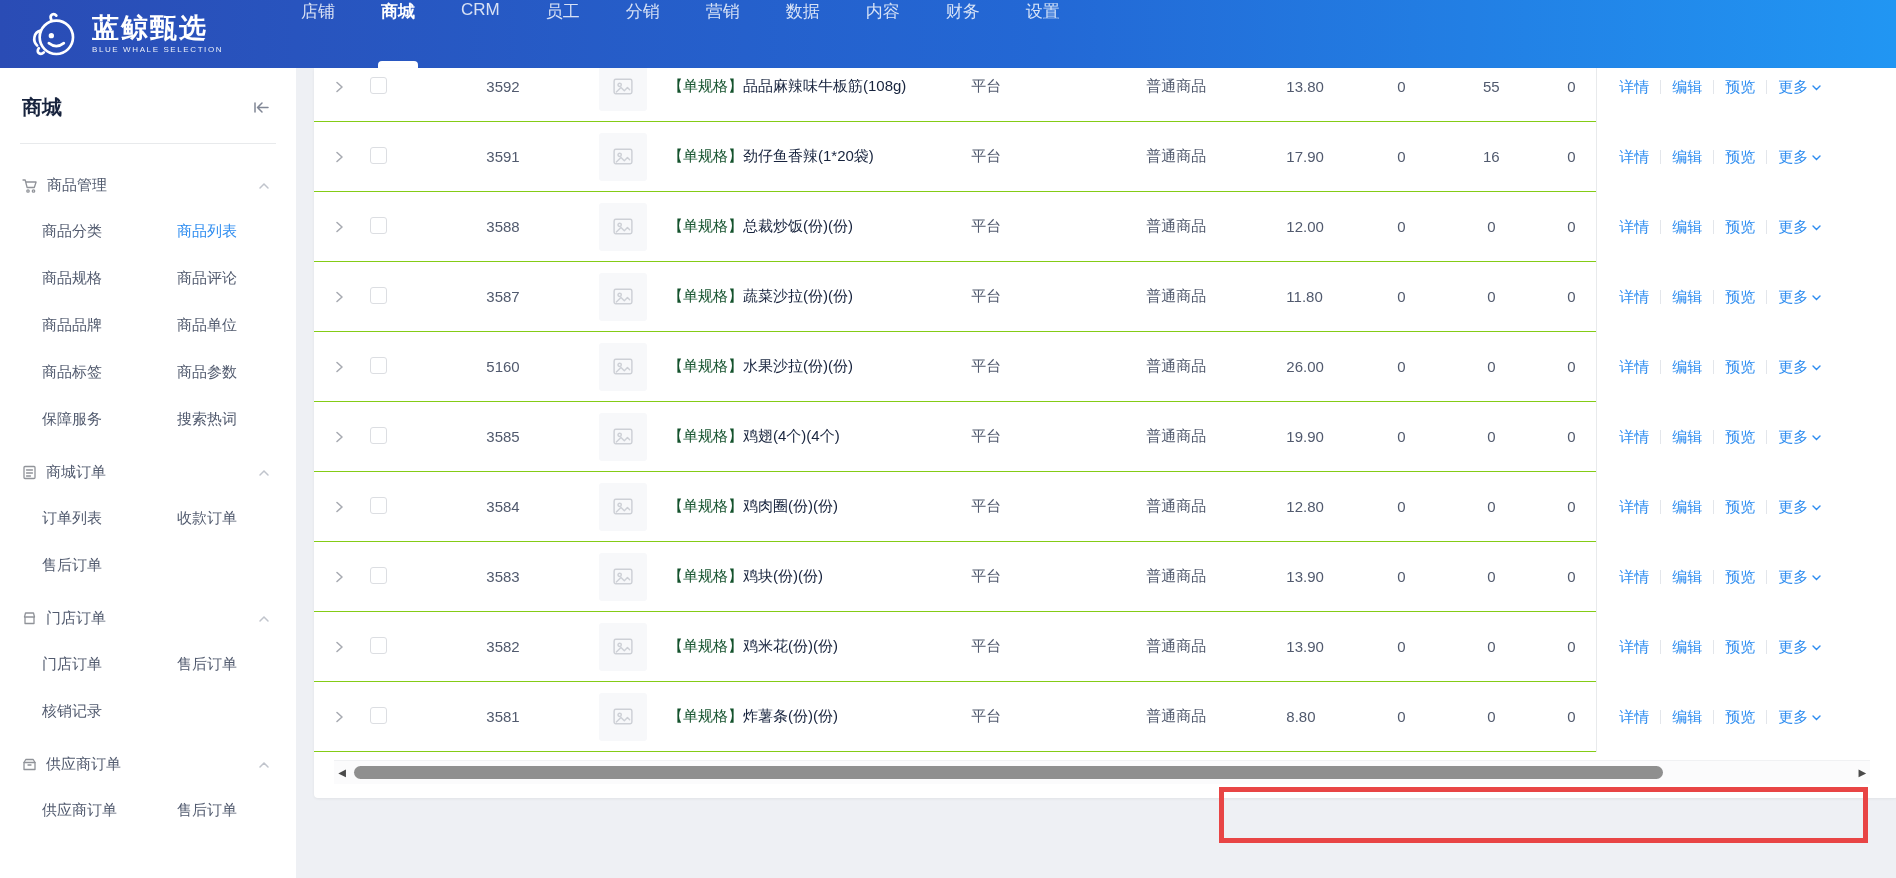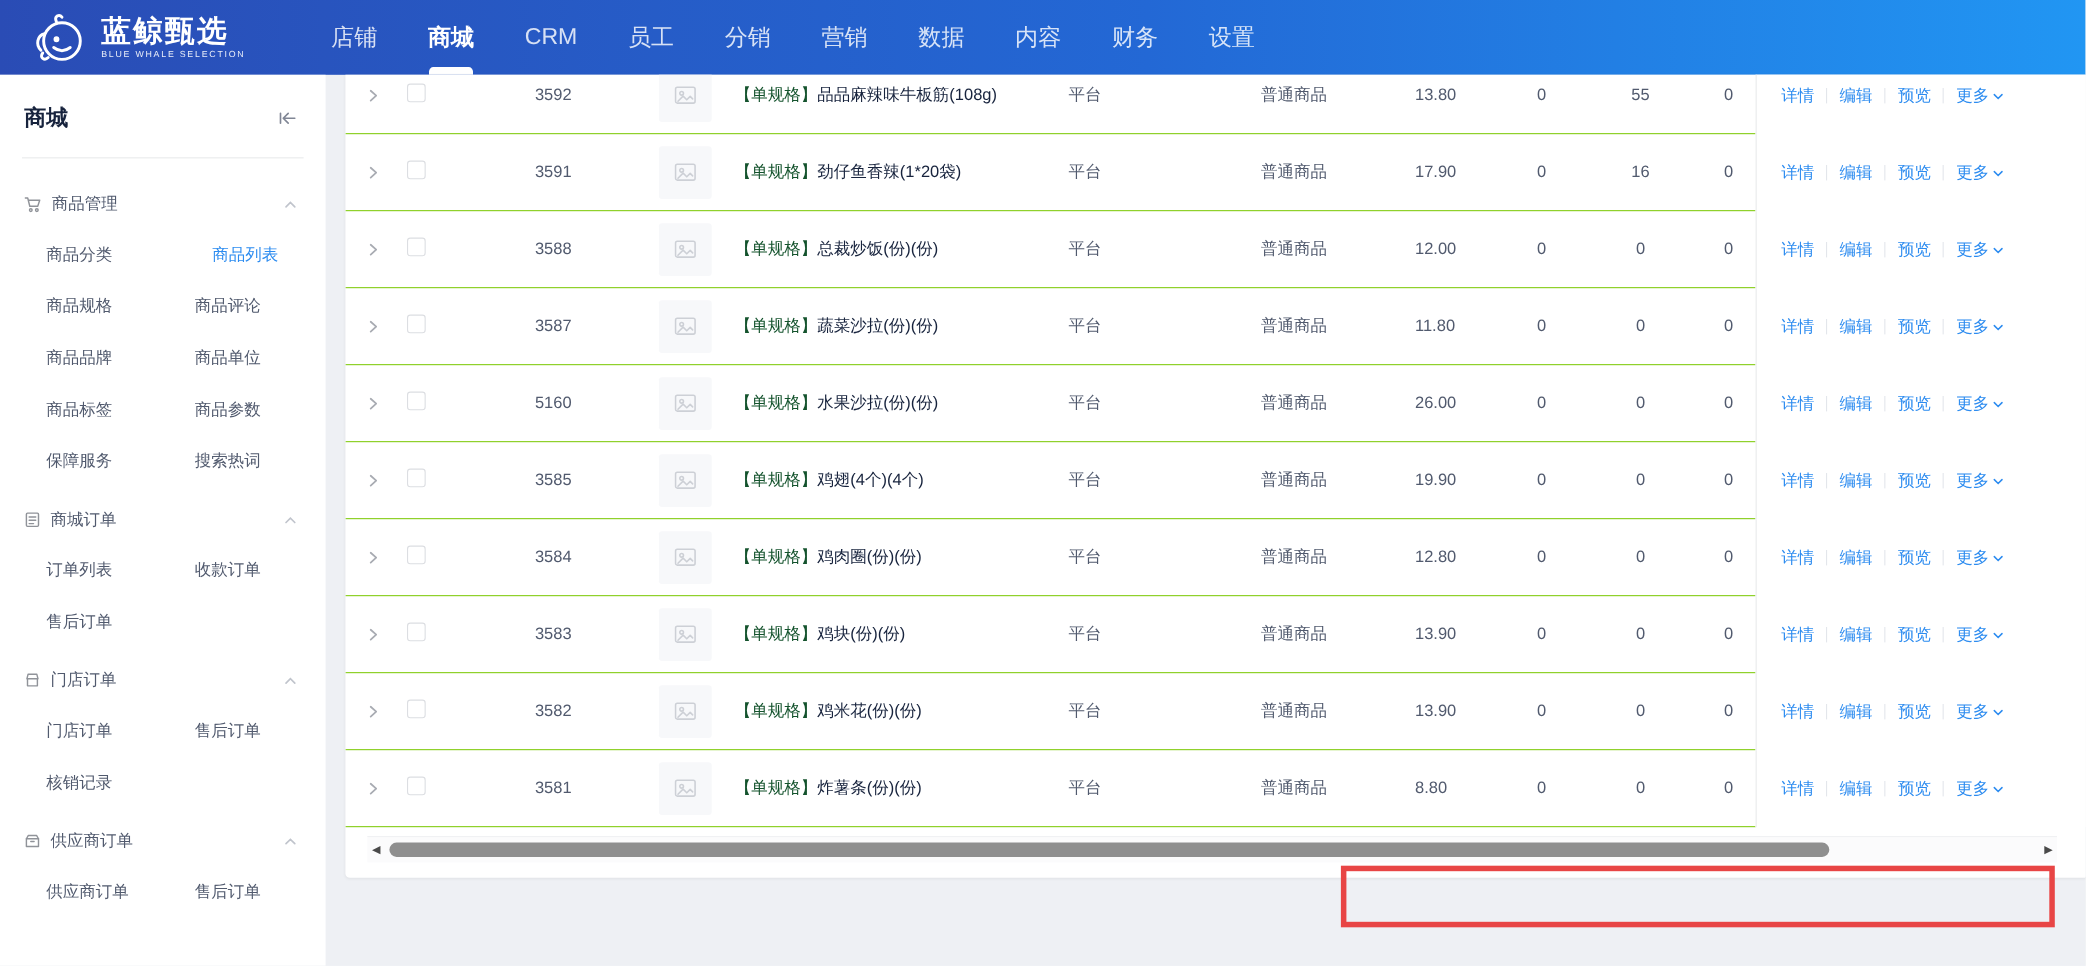--- a/index.html
+++ b/index.html
@@ -6,22 +6,22 @@
   html,body { width:1896px; height:878px; overflow:hidden; background:#eef0f4;
               font-family:"Liberation Sans","DejaVu Sans",sans-serif; }
 
   
   .navbar { height:68px; display:flex; align-items:center; padding:12px 26px;
             background:linear-gradient(90deg,#2a4cb5 0%, #2368d5 55%, #2196f3 100%); }
   .brand { display:flex; align-items:center; gap:12px; width:248px; flex:none; }
   .brand-text .brand-name { font-size:27px; font-weight:bold; color:#fff; letter-spacing:2px; line-height:1; }
   .brand-text .brand-sub  { font-size:8px; color:rgba(255,255,255,.9); letter-spacing:1.6px; margin-top:3px; }
   .topnav { display:flex; height:68px; margin-left:4px; }
-  .nav-item { padding:0 23px; display:flex; align-items:center; color:rgba(255,255,255,.82);
-              font-size:21px; position:relative; cursor:pointer; }
+  .nav-item { padding:0 23px; display:flex; align-items:flex-start; color:rgba(255,255,255,.82);
+              font-size:17px; position:relative; cursor:pointer; }
   .nav-item.active { color:#fff; font-weight:bold; }
   .nav-item.active .notch { position:absolute; left:50%; transform:translateX(-50%); bottom:0;
               width:40px; height:7px; background:#fff; border-radius:4px 4px 0 0; }
   .nav-right { margin-left:auto; display:flex; align-items:center; gap:27px; }
   .icon-btn { display:flex; align-items:center; cursor:pointer; }
   .user { display:flex; align-items:center; gap:10px; cursor:pointer; }
   .user-name { color:#fff; font-size:16px; font-weight:bold; }
   .avatar { width:36px; height:36px; border-radius:50%; background:#dcdcdc; position:relative; overflow:hidden; }
   .avatar::before { content:""; position:absolute; left:50%; top:6px; transform:translateX(-50%);
               width:13px; height:13px; border-radius:50%; background:#e8bfa0; }
@@ -34,21 +34,21 @@
   aside { width:296px; flex:none; background:#fff; padding:26px 20px 0 20px; overflow:hidden; }
   .aside-head { display:flex; justify-content:space-between; align-items:center; padding:0 6px 0 2px; }
   .aside-title { font-size:20px; font-weight:bold; color:#17233d; }
   .divider { height:1px; background:#e8eaec; margin:22px 0 10px; }
   .section-head { display:flex; align-items:center; gap:9px; margin-top:32px;
                   color:#515a6e; font-size:15px; cursor:pointer; padding:0 6px 0 2px; }
   .section-head .caret { margin-left:auto; }
   .side-items { display:grid; grid-template-columns:135px 1fr; row-gap:28px;
                 padding:27px 0 2px 22px; font-size:15px; }
   .side-item { color:#515a6e; cursor:pointer; text-decoration:none; }
-  .side-item.active { color:#2d8cf0;margin-left:16px; }
+  .side-item.active { color:#2d8cf0; }
 
   
   .main { flex:1; position:relative; padding:0 16px 0 18px; }
   .card { background:#fff; height:730px; position:relative; overflow:hidden;
           border-radius:0 0 4px 4px; box-shadow:0 1px 3px rgba(0,0,0,.06); }
   .tbody { margin-top:-16px; }
   .trow { display:flex; align-items:stretch; height:70px; }
   .trow-main { flex:1; display:flex; align-items:center; border-bottom:1px solid #84cc16;
                padding-left:18px; min-width:0; }
   .cell { font-size:15px; color:#515a6e; flex:none; }

